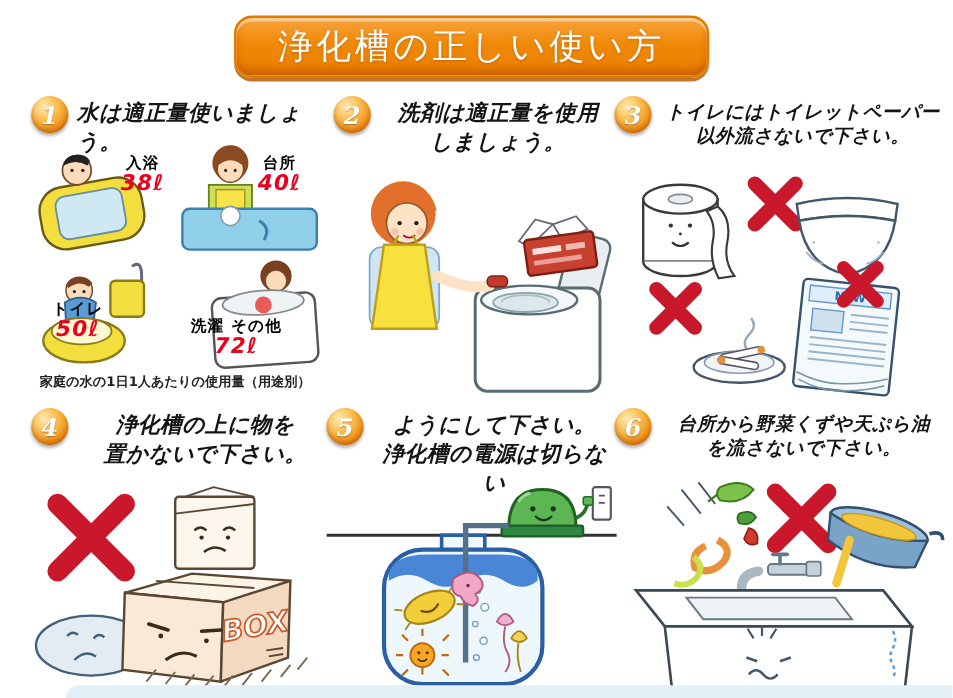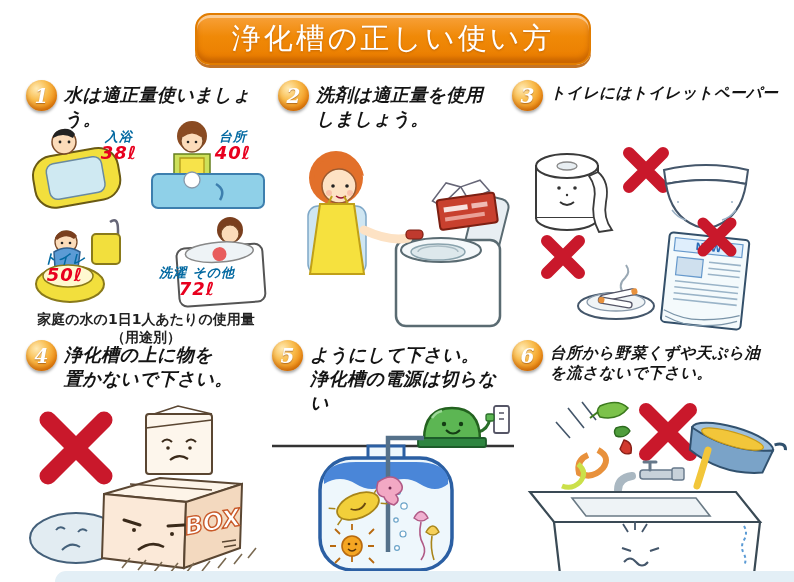--- a/index.html
+++ b/index.html
@@ -19,30 +19,30 @@
   .section{position:absolute;}
   .sec-head{display:flex;align-items:flex-start;gap:7px;}
   .ball{flex:0 0 auto;width:31px;height:31px;border-radius:50%;
     background:radial-gradient(circle at 34% 28%,#ffeab4 0%,#f9bd4e 38%,#ef8d13 72%,#d97200 100%);
     box-shadow:0 2px 3px rgba(0,0,0,.35), inset 0 -3px 4px rgba(150,60,0,.4);
     display:flex;align-items:center;justify-content:center;
     color:#fff;font-family:"DejaVu Serif",serif;font-style:italic;font-weight:bold;font-size:20px;
     text-shadow:0 1px 1px rgba(120,50,0,.5);}
   .heading{font-weight:bold;font-style:italic;color:#141414;font-size:18px;line-height:1.32;
     padding-top:3px;letter-spacing:.5px;}
-  .heading.center{text-align:left;flex:1;}
+  .heading.center{text-align:center;flex:1;}
   .heading span{display:block;}
 
   .illus{position:absolute;}
 
   
   .wlabel{position:absolute;text-align:center;line-height:1.05;white-space:nowrap;}
-  .wlabel .n{display:block;font-size:13px;font-weight:bold;color:#0369a1;letter-spacing:1px;font-style:italic;}
+  .wlabel .n{display:block;font-size:13px;font-weight:bold;color:#000000;letter-spacing:1px;}
   .wlabel .v{display:block;font-size:18px;font-weight:bold;font-style:italic;color:#e8001e;letter-spacing:1px;}
-  .caption{position:absolute;left:0;right:12px;text-align:center;font-size:14px;font-weight:bold;color:#222;}
+  .caption{position:absolute;left:0;right:12px;text-align:center;font-size:11px;font-weight:bold;color:#222;}
 
   
   .bottom-strip{position:absolute;left:55px;top:571px;width:739px;height:11px;
     background:#e3eff6;border-top-left-radius:12px;}
 
   svg text{font-family:"DejaVu Sans",sans-serif;}
 </style>
 </head>
 <body>
 
@@ -172,20 +172,21 @@
         <rect x="128" y="86" width="17" height="9" rx="4" fill="#c03a2e" stroke="#7c1f12" stroke-width="1.2"></rect>
       </g>
     </svg>
   </div>
 
   <div class="section" style="left:512px;top:80px;width:276px;height:256px;">
     <div class="sec-head">
       <div class="ball">3</div>
       <div class="heading center" style="font-size:15.5px;">
         <span>トイレにはトイレットペーパー</span>
+        <span>以外流さないで下さい。</span>
       </div>
     </div>
     <svg class="illus" style="left:10px;top:66px;" width="256" height="186" viewBox="0 0 256 186">
 
       <g>
         <rect x="14" y="20" width="62" height="52" fill="#fff" stroke="#3a3a3a" stroke-width="2"></rect>
         <path d="M14 72 a31 12 0 0 0 62 0" fill="#fff" stroke="#3a3a3a" stroke-width="2"></path>
         <ellipse cx="45" cy="20" rx="31" ry="12" fill="#fff" stroke="#3a3a3a" stroke-width="2"></ellipse>
         <ellipse cx="45" cy="20" rx="10" ry="4" fill="#e8eef2" stroke="#888" stroke-width="1.3"></ellipse>
         <circle cx="37" cy="42" r="1.8" fill="#333"></circle>

